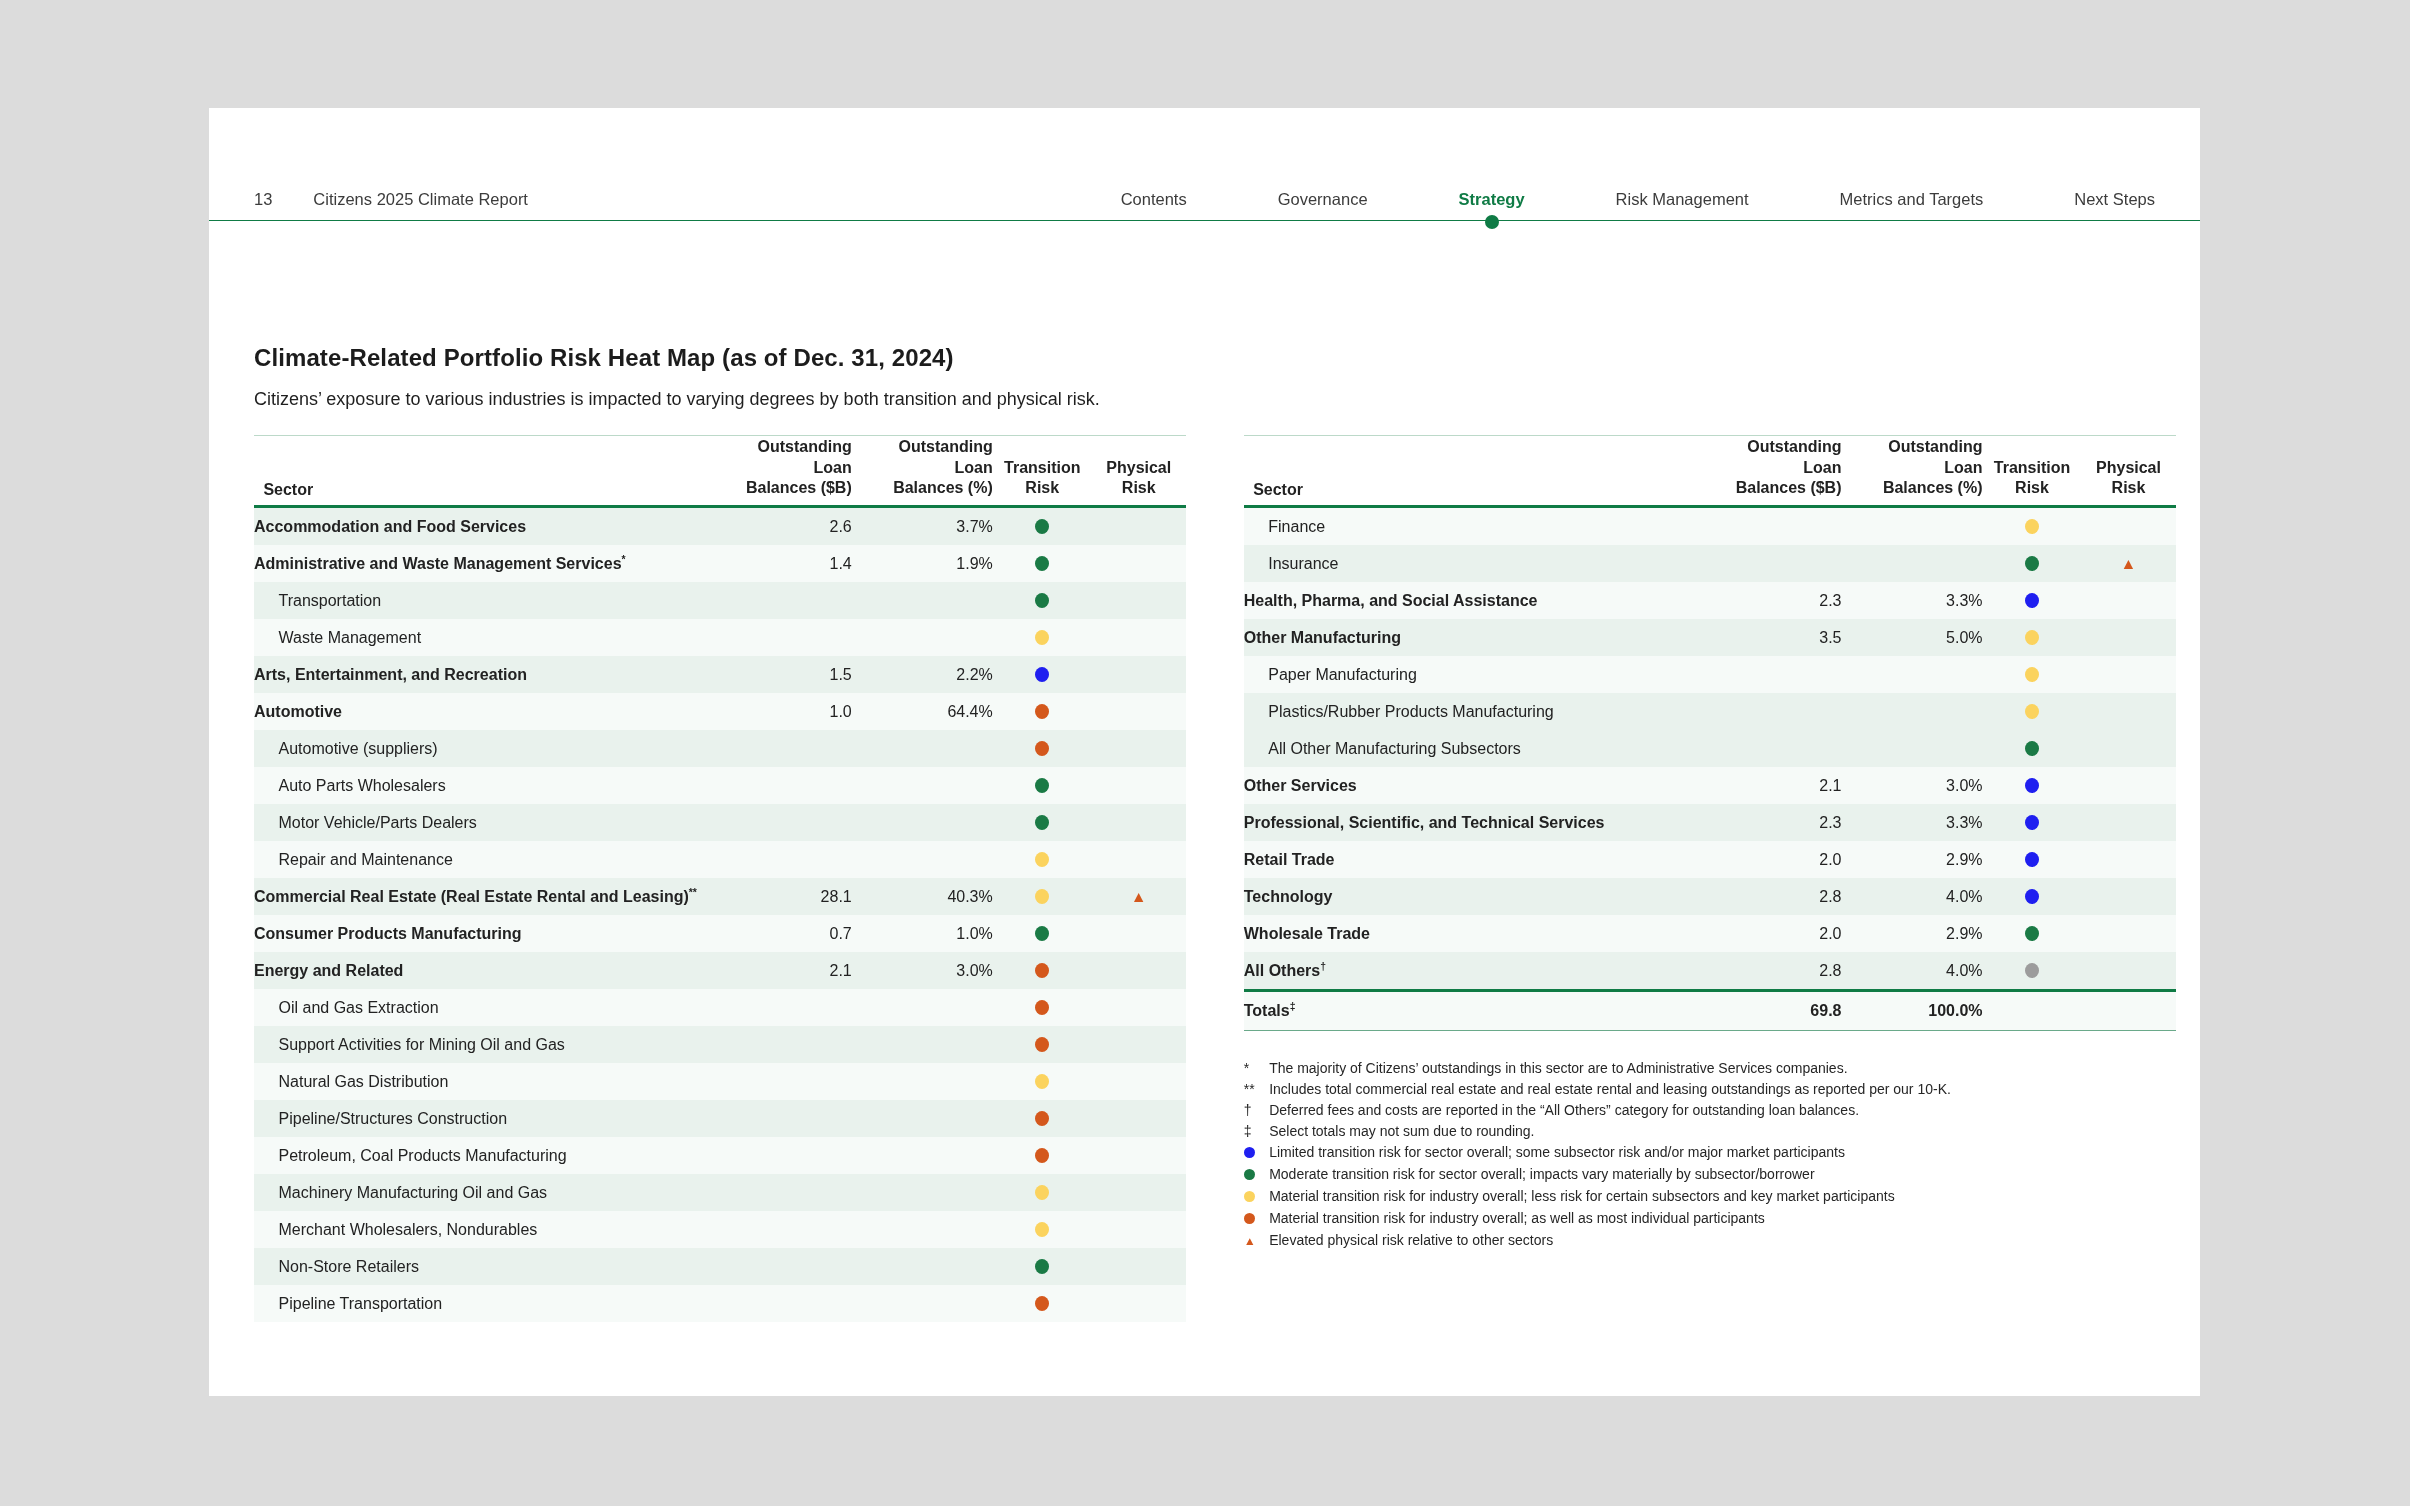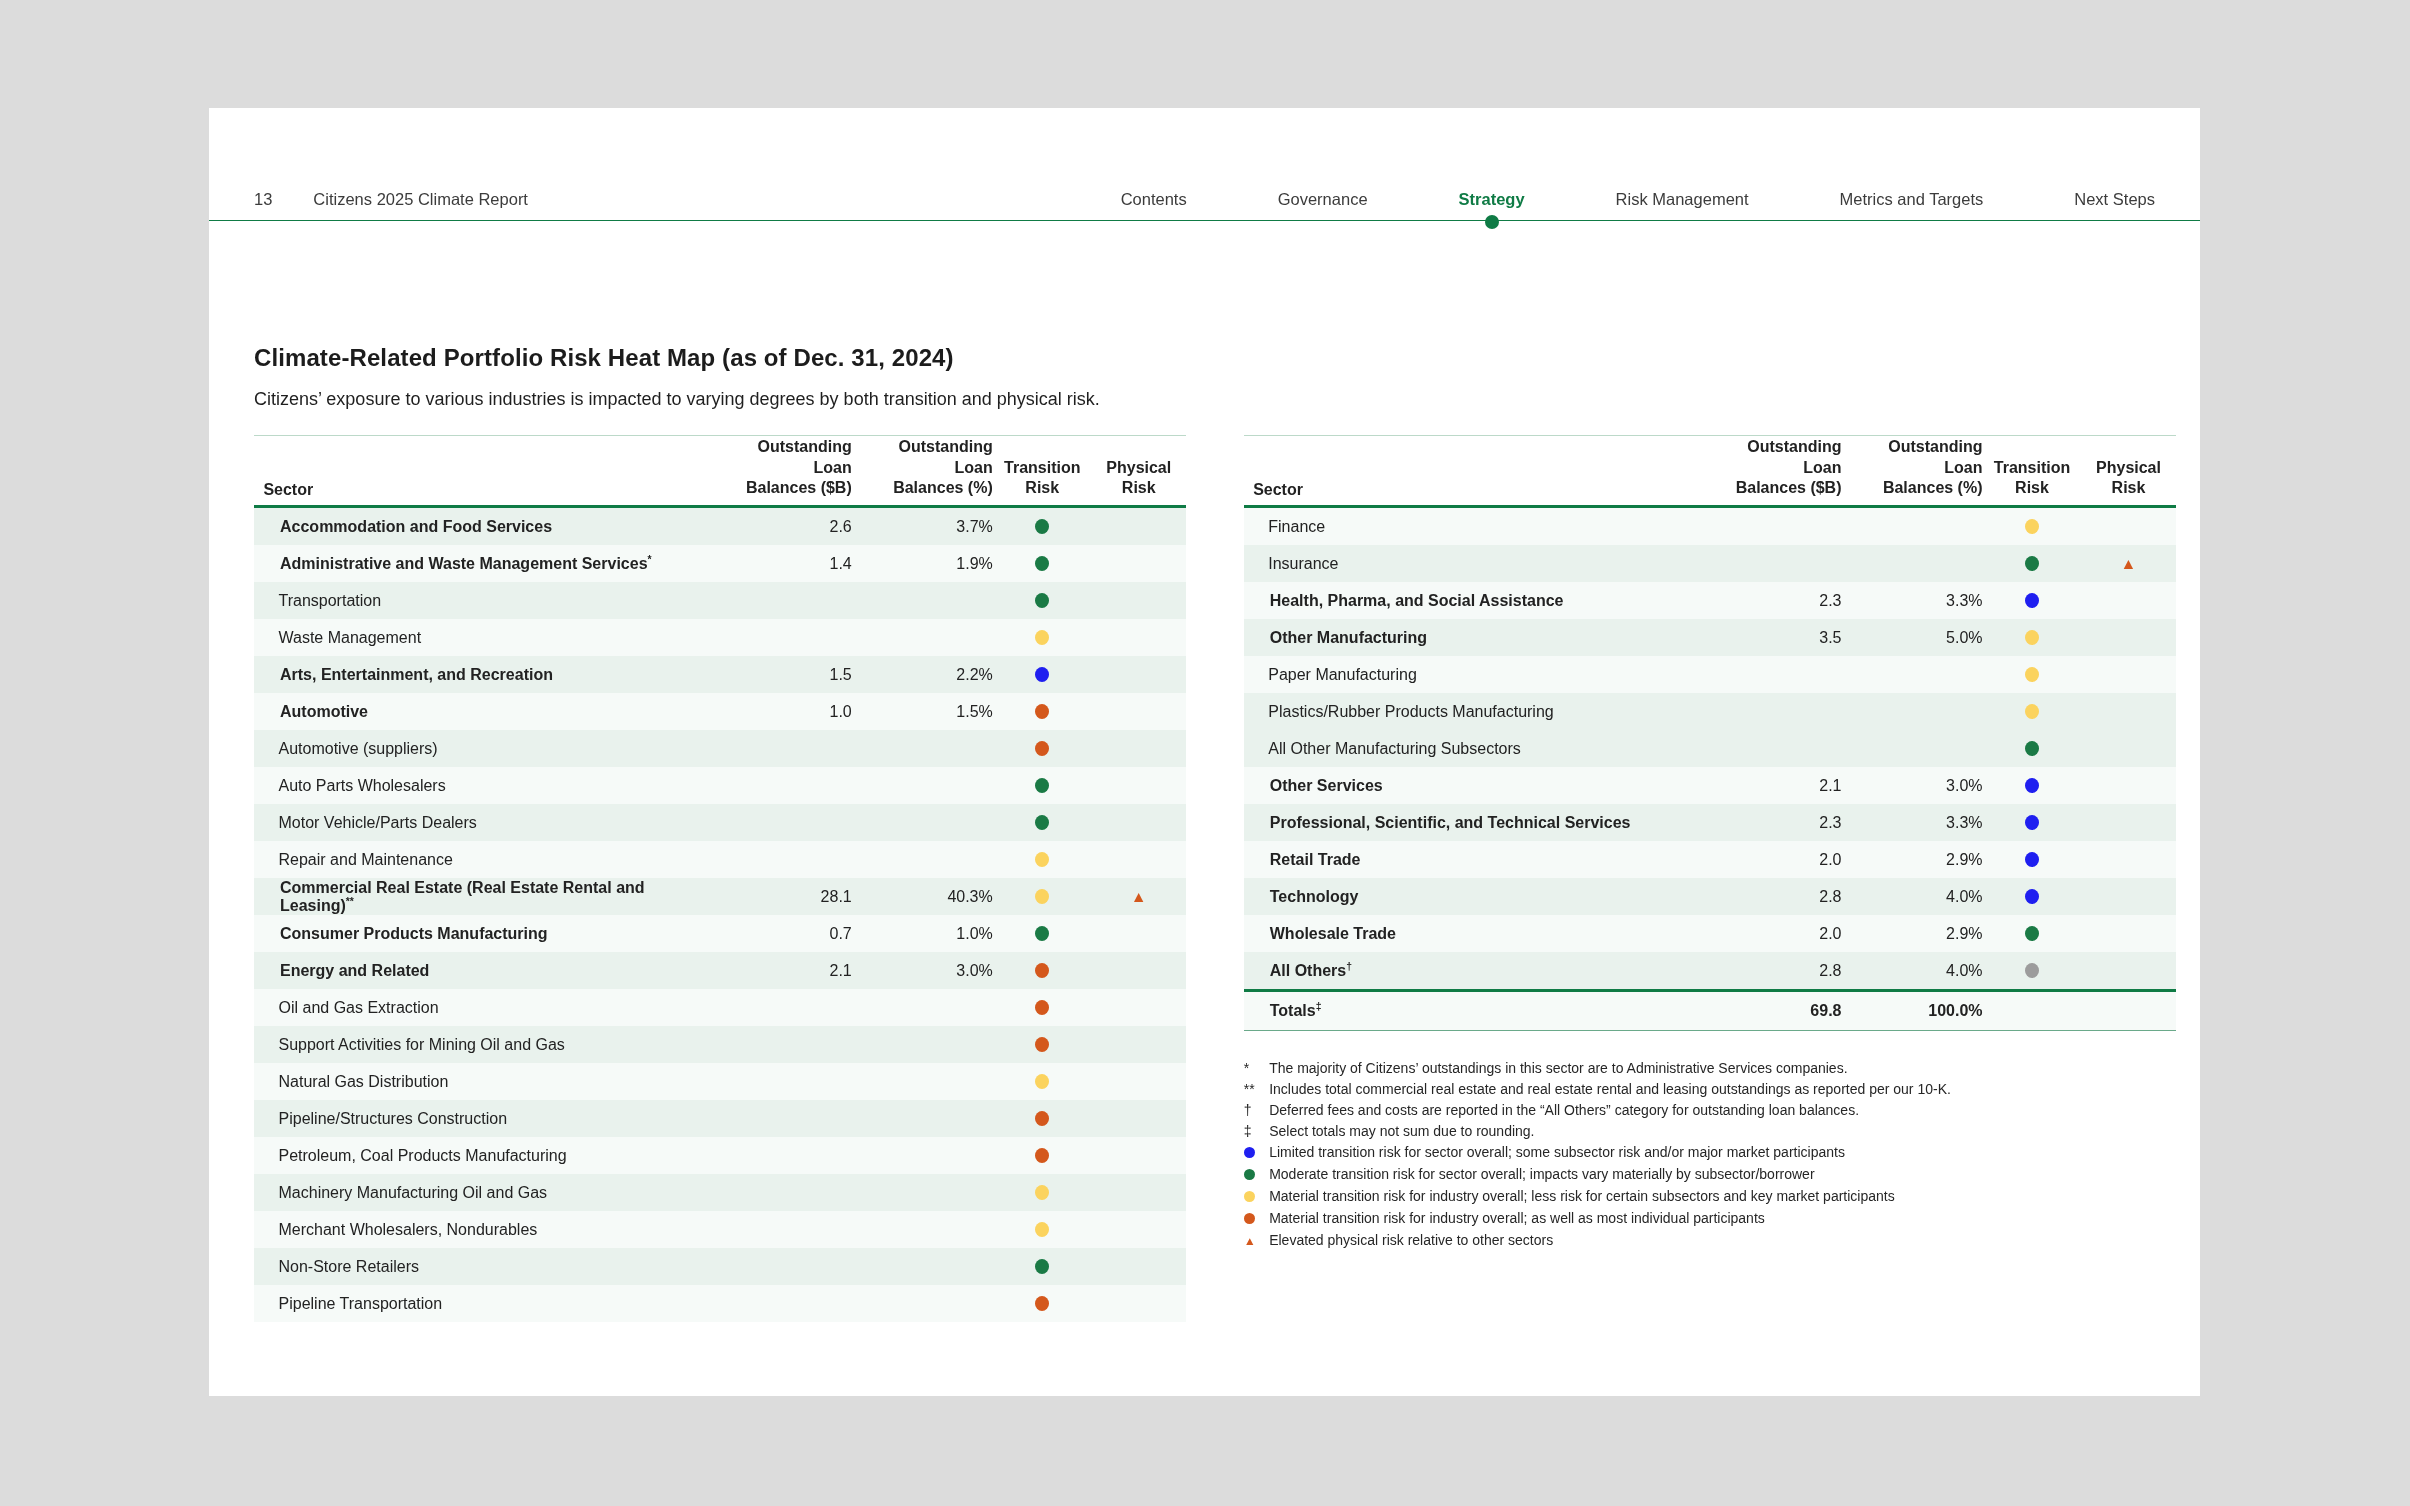--- a/index.html
+++ b/index.html
@@ -28,21 +28,21 @@
   h1{font-size:24px;font-weight:700;color:#1c1c1c;margin-top:123px;letter-spacing:0.1px;}
   .subtitle{font-size:18px;margin-top:17px;color:#1f1f1f;}
   
   .tables{display:flex;gap:58px;margin-top:25.4px;align-items:flex-start;}
   .heatmap-table{flex:1;min-width:0;}
   .thead{display:flex;align-items:flex-end;border-top:1.9px solid var(--accent-thin);
          border-bottom:3.8px solid var(--accent);height:73px;padding-bottom:6.6px;font-weight:700;font-size:16px;}
   .row{display:flex;align-items:center;height:37px;font-size:16px;}
   .row.mint{background:var(--row-mint);}
   .row.light{background:var(--row-light);}
-  .c-sector{flex:1;min-width:0;padding-left:26px;}
+  .c-sector{flex:1;min-width:0;padding-left:0;}
   .c-sector.sub{padding-left:24.5px;}
   .c-sector.bold{font-weight:700;}
   .c-num{width:141px;text-align:right;}
   .c-risk{width:99px;display:flex;justify-content:center;align-items:center;}
   .c-phys{width:94px;display:flex;justify-content:center;align-items:center;}
   .thead .c-sector{padding-left:9.4px;}
   .thead .hwrap{display:inline-block;width:111px;margin-left:auto;text-align:right;line-height:1.28;}
   .thead .c-risk .hwrap2,.thead .c-phys .hwrap2{width:77px;text-align:center;line-height:1.28;margin:0 auto;}
   sup{font-size:10.4px;vertical-align:super;line-height:0;}
   .dot{width:14px;height:15px;border-radius:50%;display:inline-block;}
@@ -133,21 +133,21 @@
             <span class="c-num">1.5</span>
             <span class="c-num">2.2%</span>
             <span class="c-risk">
               <span class="dot" style="background: rgb(31, 31, 240);"></span>
             </span>
             <span class="c-phys"></span>
           </div>
           <div class="row light">
             <span class="c-sector bold">Automotive</span>
             <span class="c-num">1.0</span>
-            <span class="c-num">1.5%</span>
+            <span class="c-num">64.4%</span>
             <span class="c-risk">
               <span class="dot" style="background: rgb(212, 88, 28);"></span>
             </span>
             <span class="c-phys"></span>
           </div>
           <div class="row mint">
             <span class="c-sector sub">Automotive (suppliers)</span>
             <span class="c-num"></span>
             <span class="c-num"></span>
             <span class="c-risk">

